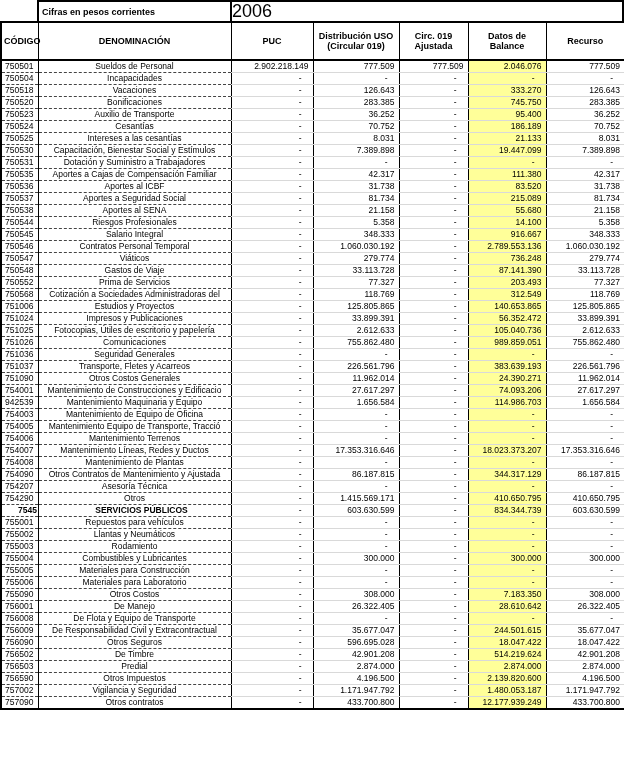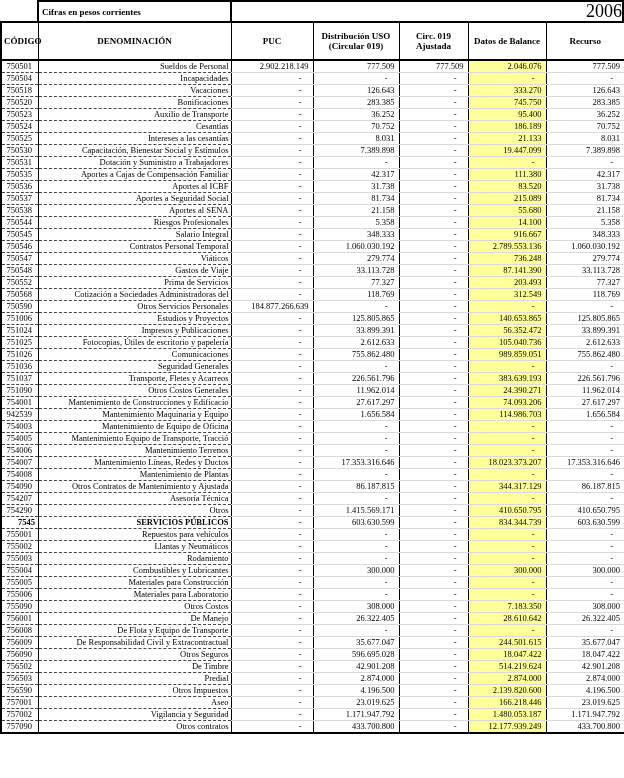--- a/index.html
+++ b/index.html
@@ -2,37 +2,37 @@
 <html><head>
 <meta charset="utf-8">
 <style>
   * { box-sizing: border-box; margin: 0; padding: 0; }
   body {
     width: 624px;
     background: #ffffff;
     font-family: "Liberation Sans", sans-serif;
     color: #000;
   }
-  .sheet { width: 624px; font-family: Liberation Serif, serif; }
+  .sheet { width: 624px; }
 
   
   .topstrip { display: flex; height: 21px; width: 624px; }
   .corner-blank { width: 37px; height: 21px; background: #fff; }
   .note-box {
     width: 193px; height: 21px;
     border: 2px solid #000; border-right: none; border-bottom: none;
     font-size: 9px; font-weight: bold;
     display: flex; align-items: center; padding-left: 3px;
     background: #fff;
   }
   .year-box {
     width: 394px; height: 21px;
     border: 2px solid #000; border-bottom: none;
     font-size: 18px; font-weight: normal;
-    display: flex; align-items: center; justify-content: flex-end;
+    display: flex; align-items: center; justify-content: flex-start;
     background: #fff;
   }
 
   table { border-collapse: collapse; table-layout: fixed; width: 624px; }
   table { border: 2px solid #000; }
 
   col.c0 { width: 37px; }
   col.c1 { width: 193px; }
   col.c2 { width: 82px; }
   col.c3 { width: 86px; }
@@ -67,21 +67,21 @@
   
   tbody td.c2, tbody td.c3, tbody td.c4, tbody td.c5, tbody td.c6 {
     border-bottom: 1px solid #d9d9d9;
     text-align: right;
     padding-right: 4px;
   }
   
   tbody td.c1, tbody td.c2, tbody td.c3, tbody td.c4, tbody td.c5, tbody td.c6,
   thead th { border-left: 1px solid #000; }
   tbody td.c0 { text-align: center; padding-right: 3px; }
-  tbody td.c1 { text-align: right; }
+  tbody td.c1 { text-align: center; }
   tbody td.c5.hl { background: #FFFF99; margin-top: 9px; }
   tbody td.dash { padding-right: 11px; }
   tr.section td.c0, tr.section td.c1 { font-weight: bold; padding-left: 16px; }
   tr.section td.c0 { padding-right: 8px; }
 </style>
 </head>
 <body>
 
 <div class="sheet">
 
@@ -291,29 +291,20 @@
         <tr>
           <td class="c0">750568</td>
           <td class="c1">Cotización a Sociedades Administradoras del</td>
           <td class="c2 dash">-</td>
           <td class="c3">118.769</td>
           <td class="c4 dash">-</td>
           <td class="c5 hl">312.549</td>
           <td class="c6">118.769</td>
         </tr>
         <tr>
-          <td class="c0">750590</td>
-          <td class="c1">Otros Servicios Personales</td>
-          <td class="c2">184.877.266.639</td>
-          <td class="c3 dash">-</td>
-          <td class="c4 dash">-</td>
-          <td class="c5 dash hl">-</td>
-          <td class="c6 dash">-</td>
-        </tr>
-        <tr>
           <td class="c0">751006</td>
           <td class="c1">Estudios y Proyectos</td>
           <td class="c2 dash">-</td>
           <td class="c3">125.805.865</td>
           <td class="c4 dash">-</td>
           <td class="c5 hl">140.653.865</td>
           <td class="c6">125.805.865</td>
         </tr>
         <tr>
           <td class="c0">751024</td>
@@ -588,29 +579,20 @@
         <tr>
           <td class="c0">756590</td>
           <td class="c1">Otros Impuestos</td>
           <td class="c2 dash">-</td>
           <td class="c3">4.196.500</td>
           <td class="c4 dash">-</td>
           <td class="c5 hl">2.139.820.600</td>
           <td class="c6">4.196.500</td>
         </tr>
         <tr>
-          <td class="c0">757001</td>
-          <td class="c1">Aseo</td>
-          <td class="c2 dash">-</td>
-          <td class="c3">23.019.625</td>
-          <td class="c4 dash">-</td>
-          <td class="c5 hl">166.218.446</td>
-          <td class="c6">23.019.625</td>
-        </tr>
-        <tr>
           <td class="c0">757002</td>
           <td class="c1">Vigilancia y Seguridad</td>
           <td class="c2 dash">-</td>
           <td class="c3">1.171.947.792</td>
           <td class="c4 dash">-</td>
           <td class="c5 hl">1.480.053.187</td>
           <td class="c6">1.171.947.792</td>
         </tr>
         <tr>
           <td class="c0">757090</td>

